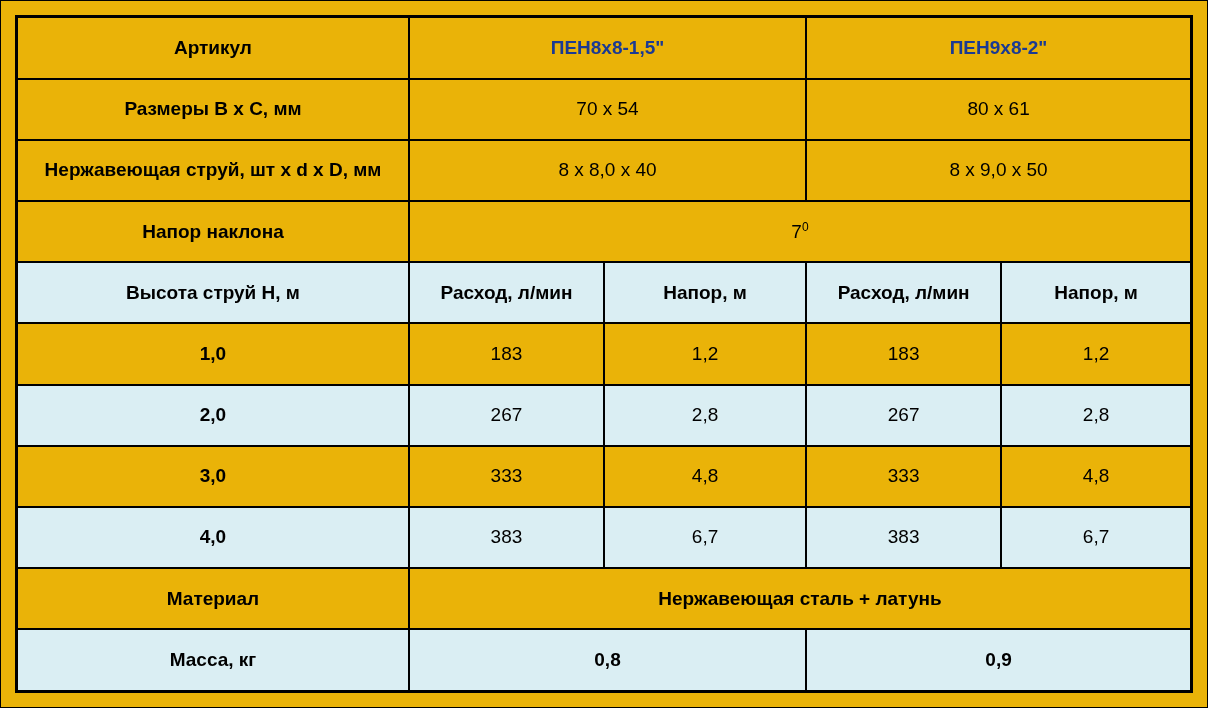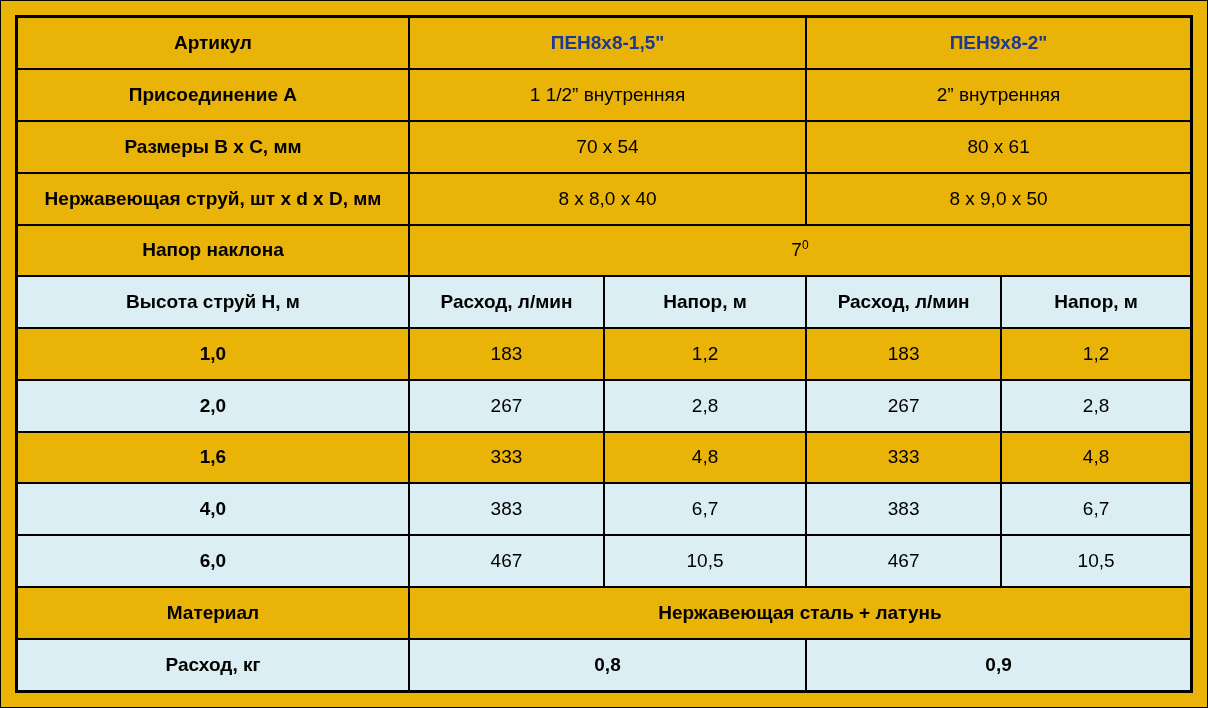--- a/index.html
+++ b/index.html
@@ -72,25 +72,20 @@
       <col style="width:16.2%">
     </colgroup>
 
     <tbody>
         <tr>
       <td class="lbl">Артикул</td>
       <td class="article" colspan="2">ПЕН8х8-1,5"</td>
       <td class="article" colspan="2">ПЕН9х8-2"</td>
     </tr>
 
-    <tr>
-      <td class="lbl">Присоединение А</td>
-      <td colspan="2">1 1/2” внутренняя</td>
-      <td colspan="2">2” внутренняя</td>
-    </tr>
 
     <tr>
       <td class="lbl">Размеры B x C, мм</td>
       <td colspan="2">70 x 54</td>
       <td colspan="2">80 x 61</td>
     </tr>
 
     <tr>
       <td class="lbl">Нержавеющая струй, шт x d x D, мм</td>
       <td colspan="2">8 x 8,0 x 40</td>
@@ -120,50 +115,43 @@
 
     <tr class="band">
       <td class="h-val">2,0</td>
       <td>267</td>
       <td>2,8</td>
       <td>267</td>
       <td>2,8</td>
     </tr>
 
     <tr>
-      <td class="h-val">1,6</td>
+      <td class="h-val">3,0</td>
       <td>333</td>
       <td>4,8</td>
       <td>333</td>
       <td>4,8</td>
     </tr>
 
     <tr class="band">
       <td class="h-val">4,0</td>
       <td>383</td>
       <td>6,7</td>
       <td>383</td>
       <td>6,7</td>
     </tr>
 
 
-    <tr class="band">
-      <td class="h-val">6,0</td>
-      <td>467</td>
-      <td>10,5</td>
-      <td>467</td>
-      <td>10,5</td>
-    </tr>
 
     <tr>
       <td class="lbl">Материал</td>
       <td class="bold-val" colspan="4">Нержавеющая сталь + латунь</td>
     </tr>
 
     <tr class="band">
-      <td class="lbl">Расход, кг</td>
+      <td class="lbl">Масса, кг</td>
       <td class="bold-val" colspan="2">0,8</td>
       <td class="bold-val" colspan="2">0,9</td>
     </tr>
 
   </tbody>
     </table>
 </div>
 
 </body></html>

